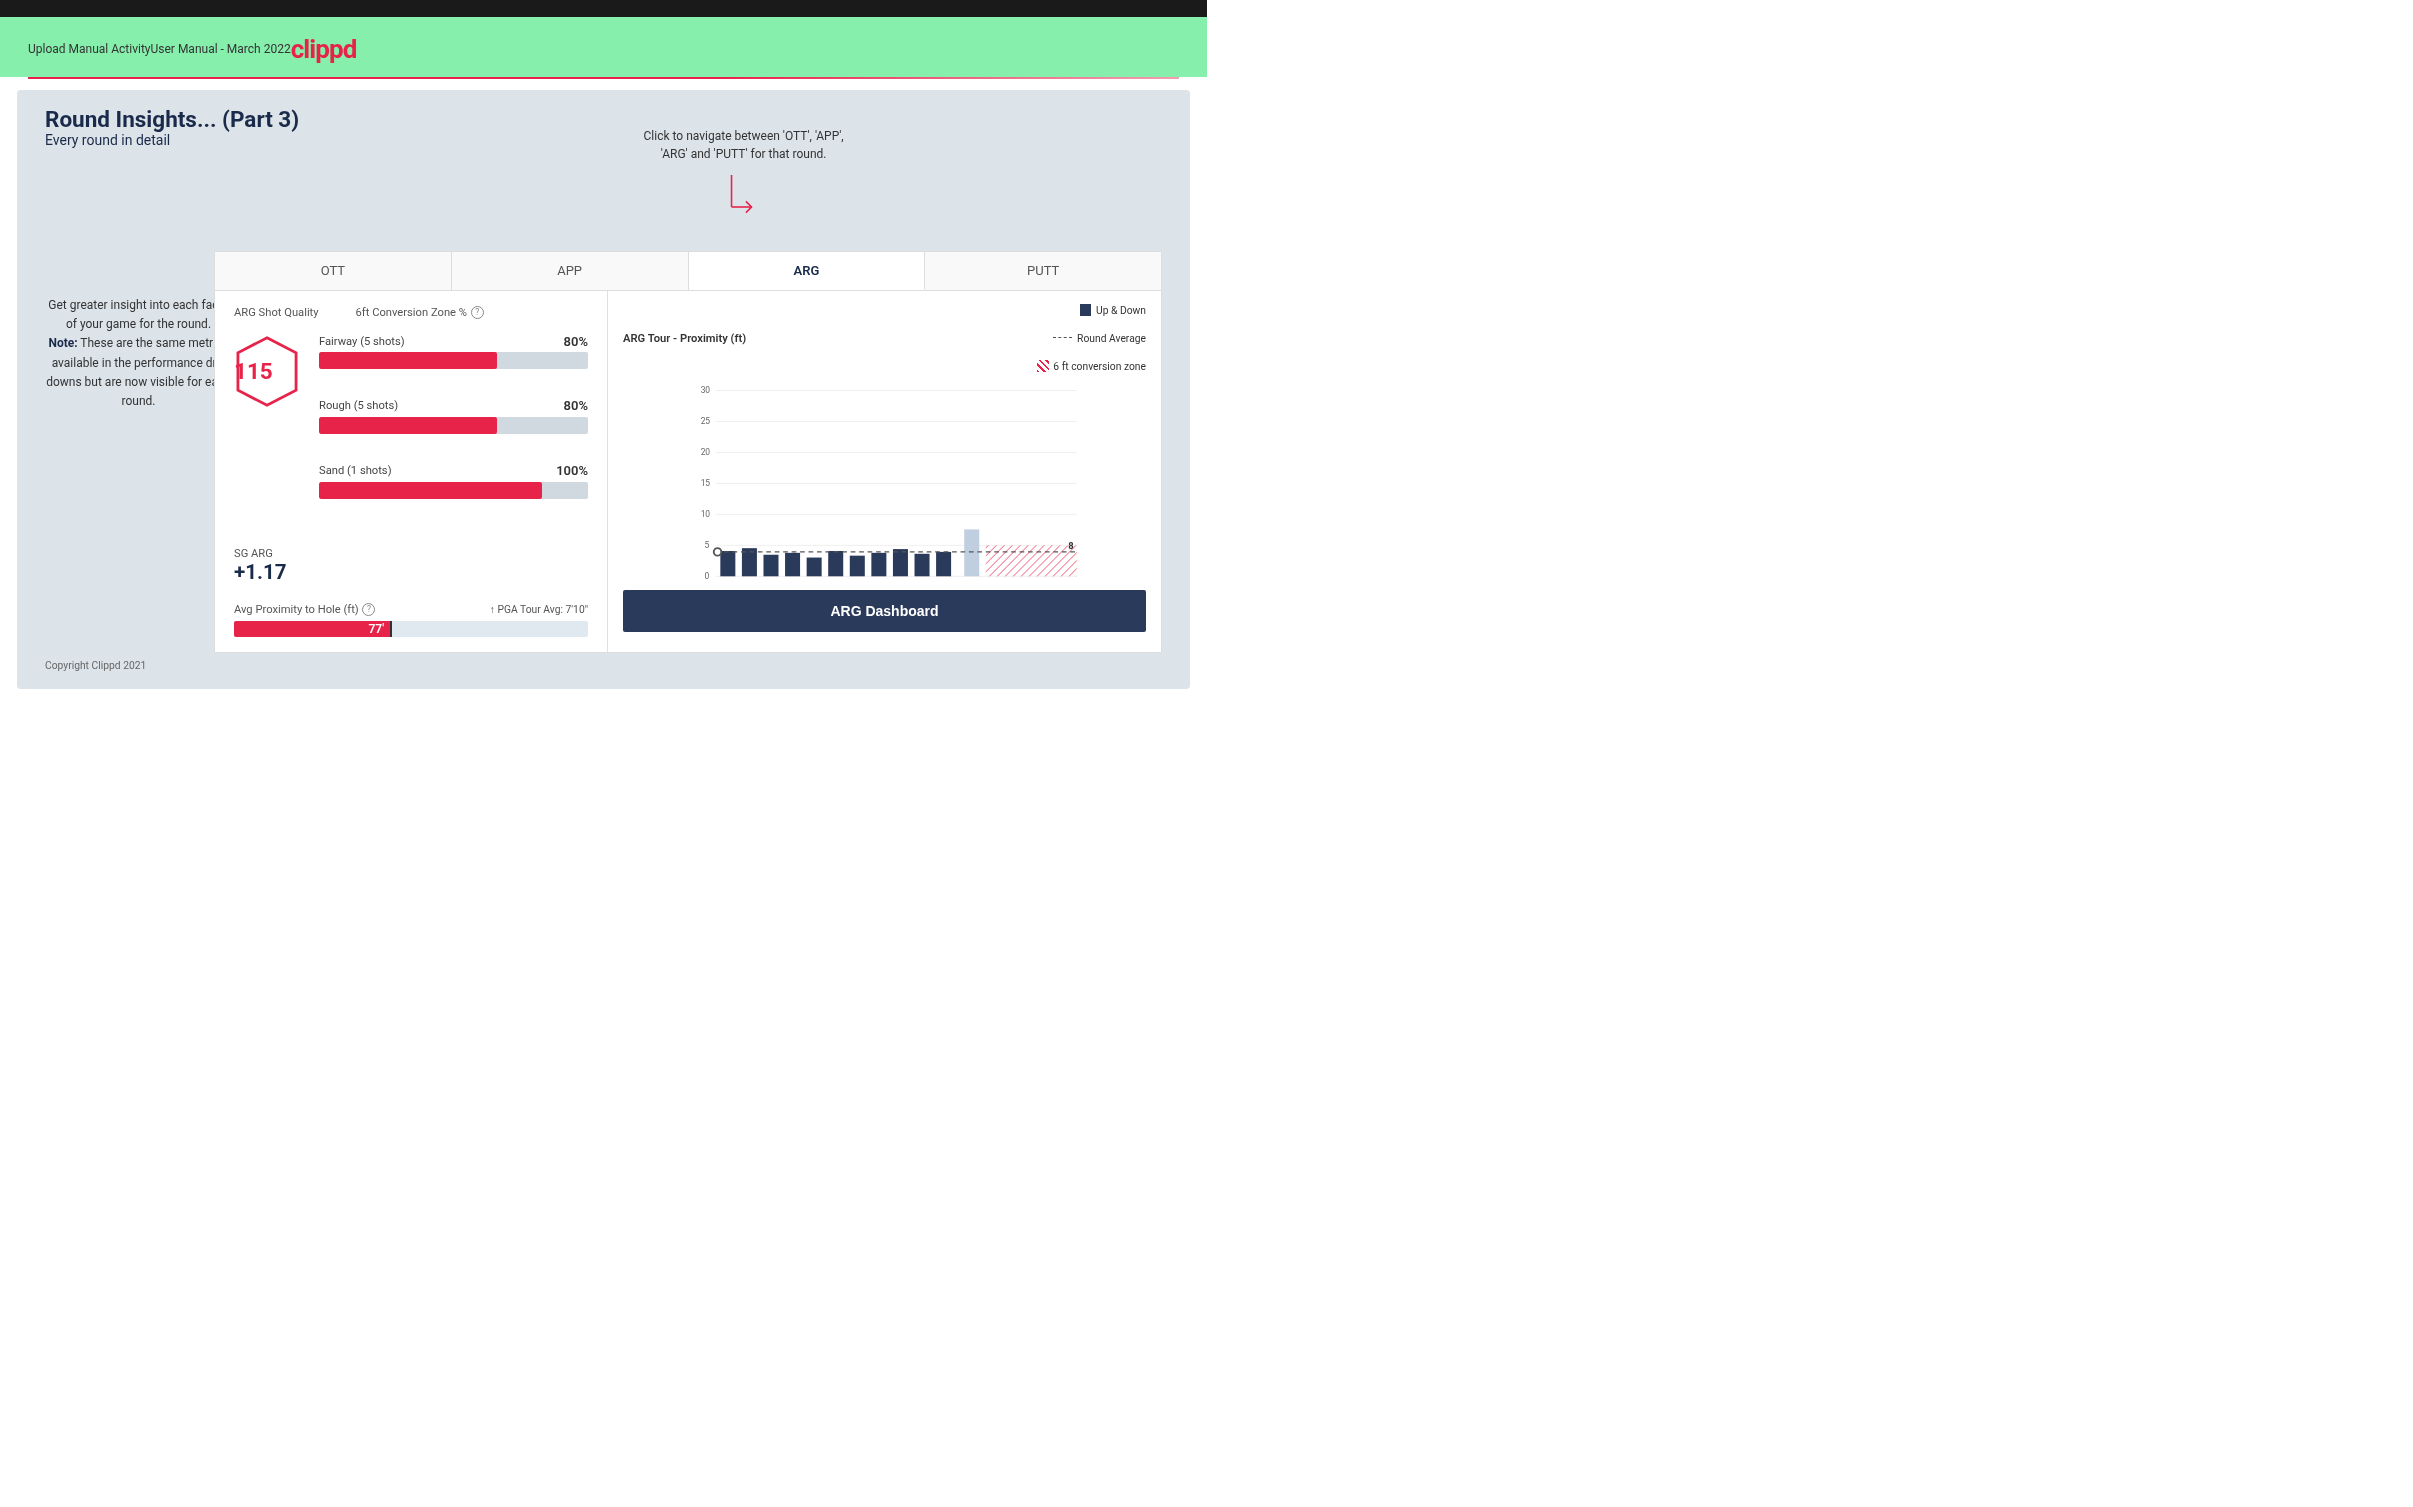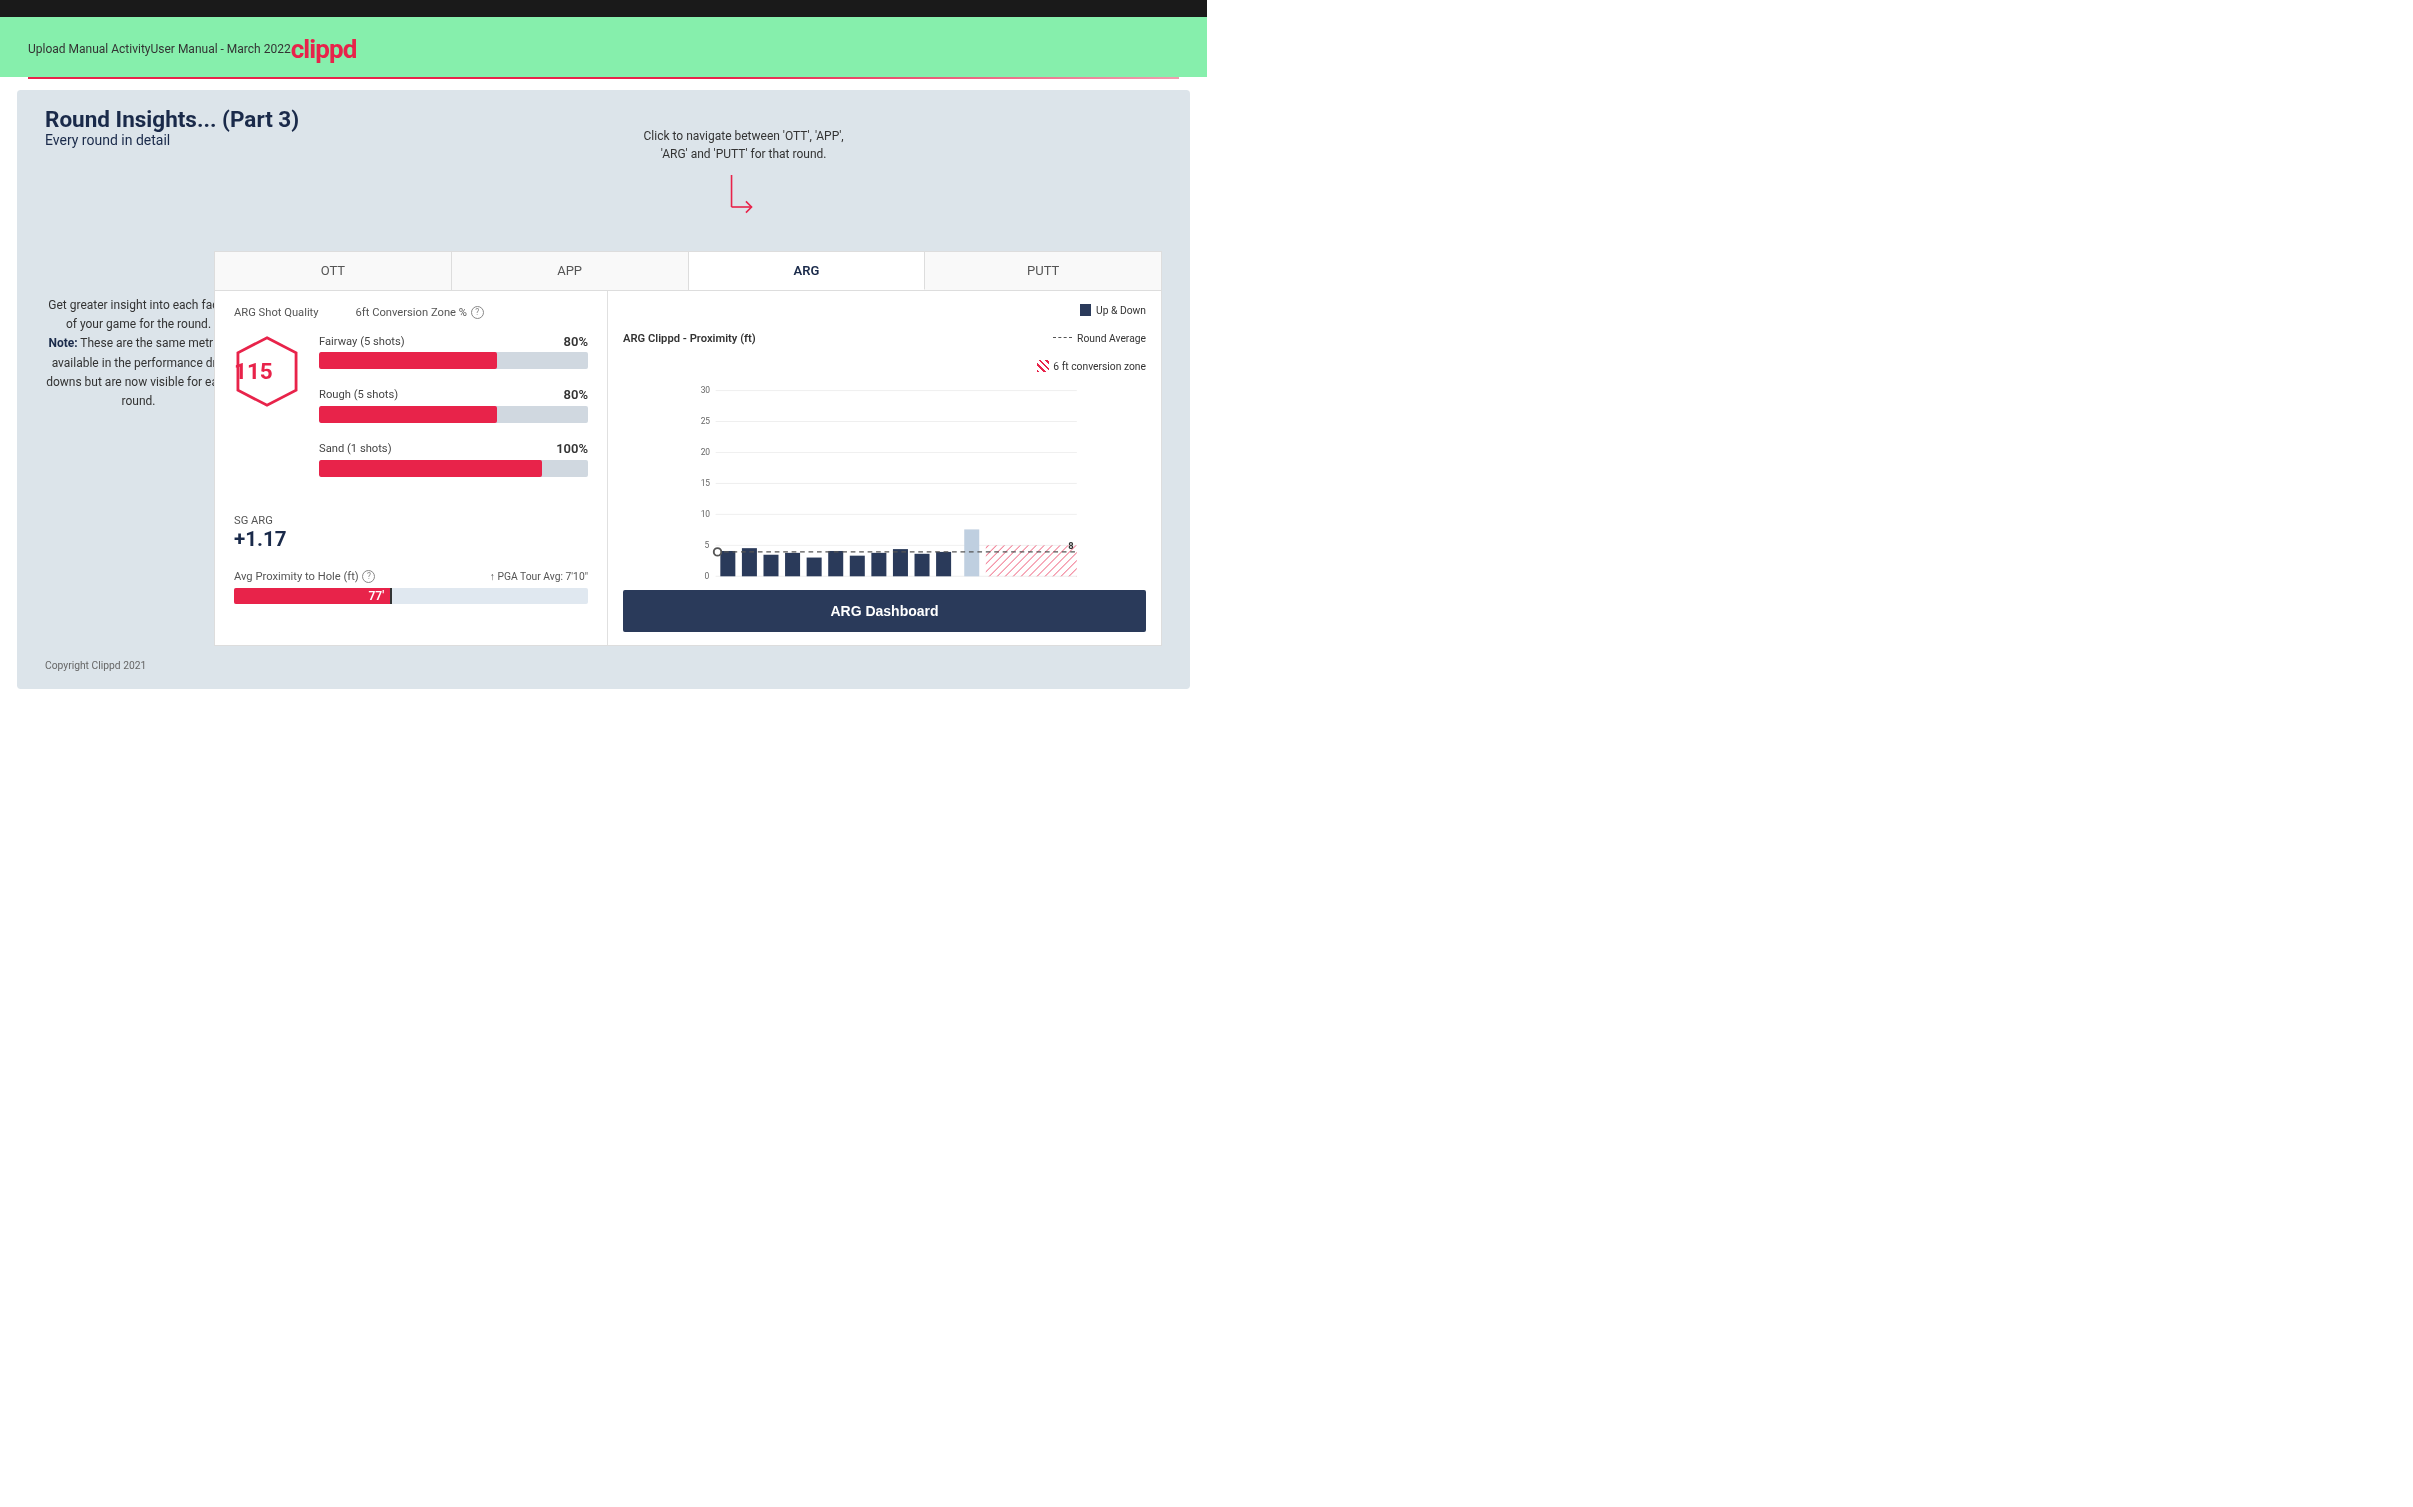--- a/index.html
+++ b/index.html
@@ -209,21 +209,21 @@
       font-size: 22.5px;
       font-weight: 700;
       color: #e8234a;
     }
 
     
     .bar-rows {
       flex: 1;
     }
     .bar-row {
-      margin-bottom: 18px;
+      margin-bottom: 29px;
     }
     .bar-row-header {
       display: flex;
       justify-content: space-between;
       align-items: center;
       margin-bottom: 3.7px;
     }
     .bar-label {
       font-size: 11.2px;
       color: #444;
@@ -511,21 +511,21 @@
             </div>
             <div class="proximity-cursor"></div>
           </div>
         </div>
 
       </div>
 
       <div class="right-panel">
 
         <div class="chart-header">
-          <span class="chart-title">ARG Clippd - Proximity (ft)</span>
+          <span class="chart-title">ARG Tour - Proximity (ft)</span>
           <div class="chart-legend">
             <div class="legend-item">
               <div class="legend-square"></div>
               <span>Up &amp; Down</span>
             </div>
             <div class="legend-item">
               <div class="legend-dashed"></div>
               <span>Round Average</span>
             </div>
             <div class="legend-item">

